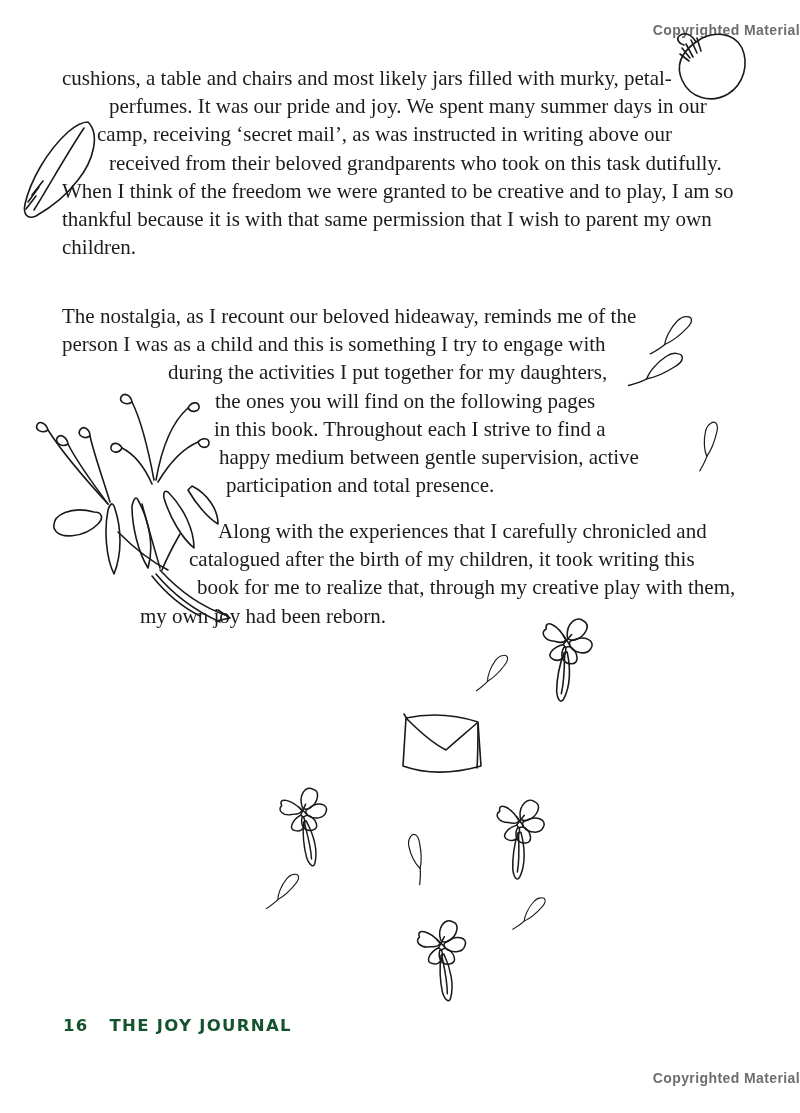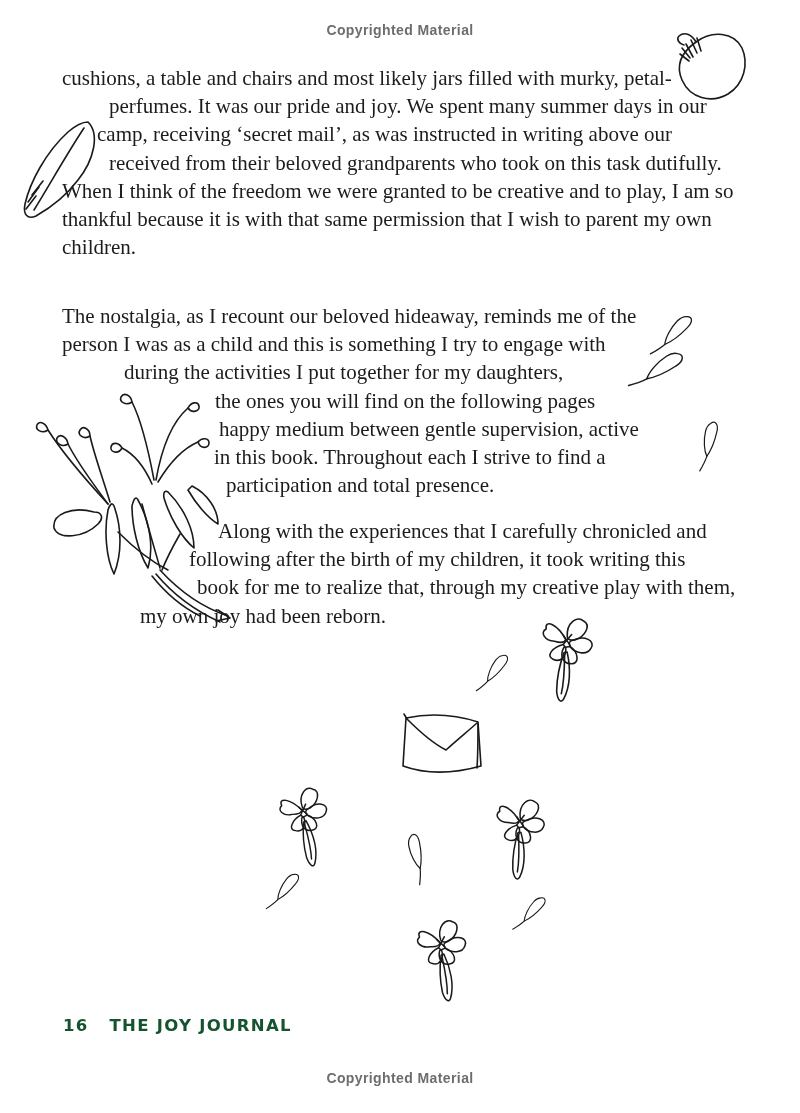--- a/index.html
+++ b/index.html
@@ -2,21 +2,21 @@
 <html><head>
 <meta charset="utf-8">
 <style>
   html,body{margin:0;padding:0;background:#e9e9e9;}
   .page{
     position:relative;width:800px;height:1113px;margin:0 auto;
     background:#ffffff;overflow:hidden;
     font-family:"Liberation Serif", serif;color:#1c1c1c;
   }
   .copyright{
-    position:absolute;left:0;right:0;text-align:center;
+    position:absolute;left:0;right:0;text-align:right;
     font-family:"Liberation Sans", sans-serif;font-weight:bold;
     font-size:14px;color:#6d6d6d;letter-spacing:.4px;
   }
   .copyright.top{top:22px}
   .copyright.bottom{top:1070px}
   .para{
     position:absolute;left:62px;width:690px;
     font-size:21px;line-height:28.2px;
   }
   .para .line{white-space:nowrap;}
@@ -147,30 +147,30 @@
     <div class="line" style="margin-left:35px">camp, receiving ‘secret mail’, as was instructed in writing above our</div>
     <div class="line" style="margin-left:47px">received from their beloved grandparents who took on this task dutifully.</div>
     <div class="line" style="margin-left:0">When I think of the freedom we were granted to be creative and to play, I am so</div>
     <div class="line" style="margin-left:0">thankful because it is with that same permission that I wish to parent my own</div>
     <div class="line" style="margin-left:0">children.</div>
   </div>
 
   <div class="para p2">
     <div class="line" style="margin-left:0">The nostalgia, as I recount our beloved hideaway, reminds me of the</div>
     <div class="line" style="margin-left:0">person I was as a child and this is something I try to engage with</div>
-    <div class="line" style="margin-left:62px">during the activities I put together for my daughters,</div>
+    <div class="line" style="margin-left:106px">during the activities I put together for my daughters,</div>
     <div class="line" style="margin-left:153px">the ones you will find on the following pages</div>
+    <div class="line" style="margin-left:152px">in this book. Throughout each I strive to find a</div>
     <div class="line" style="margin-left:157px">happy medium between gentle supervision, active</div>
-    <div class="line" style="margin-left:152px">in this book. Throughout each I strive to find a</div>
     <div class="line" style="margin-left:164px">participation and total presence.</div>
   </div>
 
   <div class="para p3">
     <div class="line" style="margin-left:156px">Along with the experiences that I carefully chronicled and</div>
-    <div class="line" style="margin-left:127px">following after the birth of my children, it took writing this</div>
+    <div class="line" style="margin-left:127px">catalogued after the birth of my children, it took writing this</div>
     <div class="line" style="margin-left:135px">book for me to realize that, through my creative play with them,</div>
     <div class="line" style="margin-left:78px">my own joy had been reborn.</div>
   </div>
 
   <div class="footer">
     <span>16</span>
     <span>THE JOY JOURNAL</span>
   </div>
 
   <div class="copyright bottom">Copyrighted Material</div>

